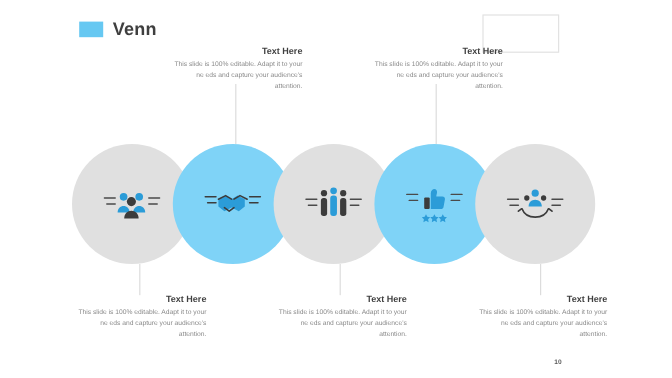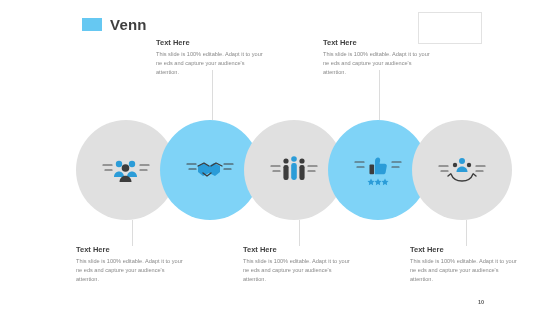--- a/index.html
+++ b/index.html
@@ -9,21 +9,21 @@
   body {
     width: 560px;
     height: 315px;
     background: #ffffff;
     font-family: "Liberation Sans", sans-serif;
     overflow: hidden;
     position: relative;
   }
   .slide {
     position: absolute;
-    left: 16px; top: 0;
+    left: 0; top: 0;
     width: 484px;
     height: 315px;
     background: #ffffff;
     border-radius: 15px;
   }
   
   .title-bar {
     position: absolute;
     left: 66px;
     top: 16px;
@@ -94,21 +94,21 @@
   
   .conn {
     position: absolute;
     width: 1px;
     background: #dcdcdc;
   }
   
   .txt-block {
     position: absolute;
     width: 112px;
-    text-align: left;
+    text-align: right;
   }
   .txt-head {
     font-size: 7.5px;
     font-weight: bold;
     color: #3f3f3f;
     margin-bottom: 3px;
   }
   .txt-body {
     font-size: 5.6px;
     color: #8a8a8a;

